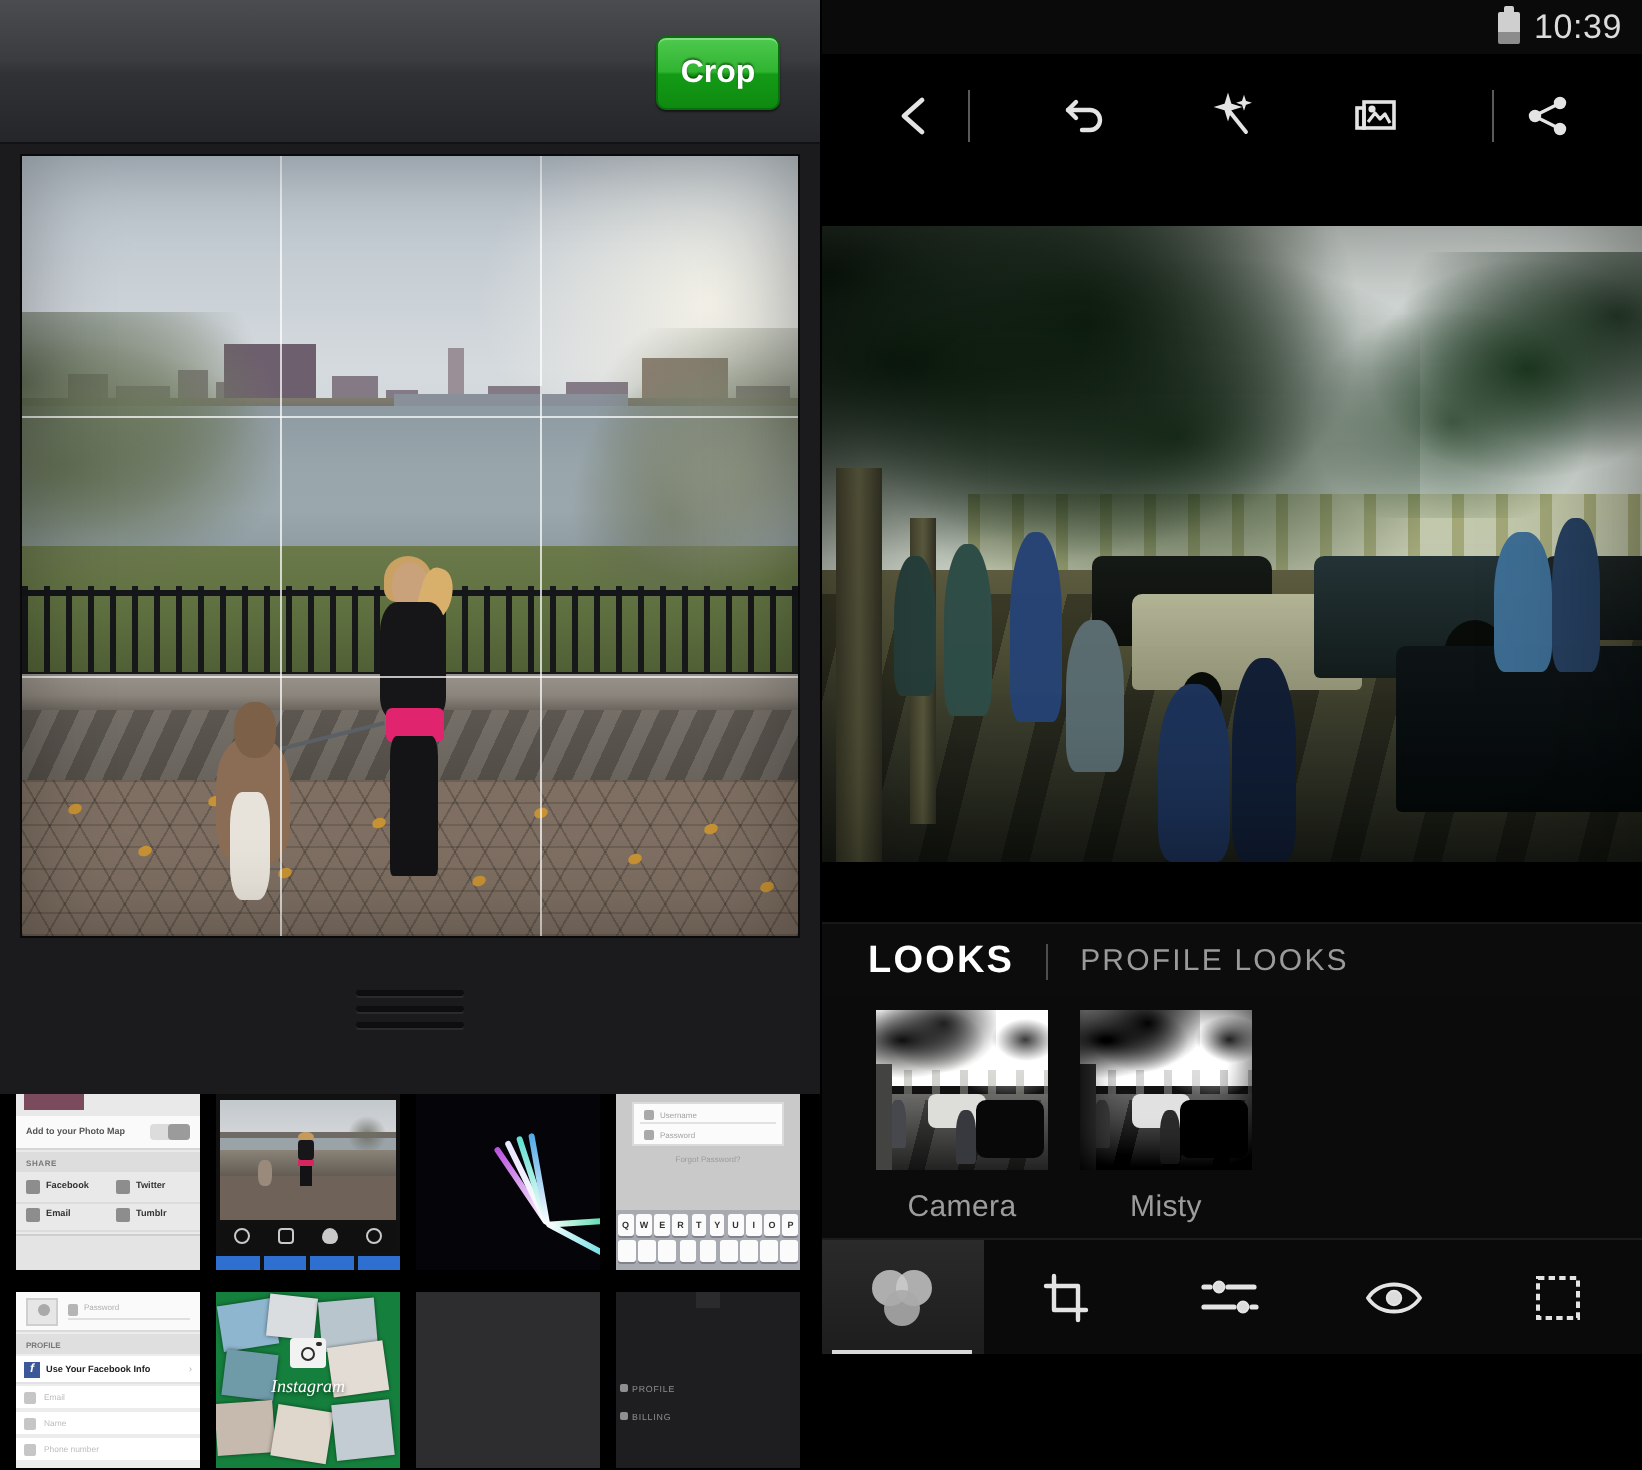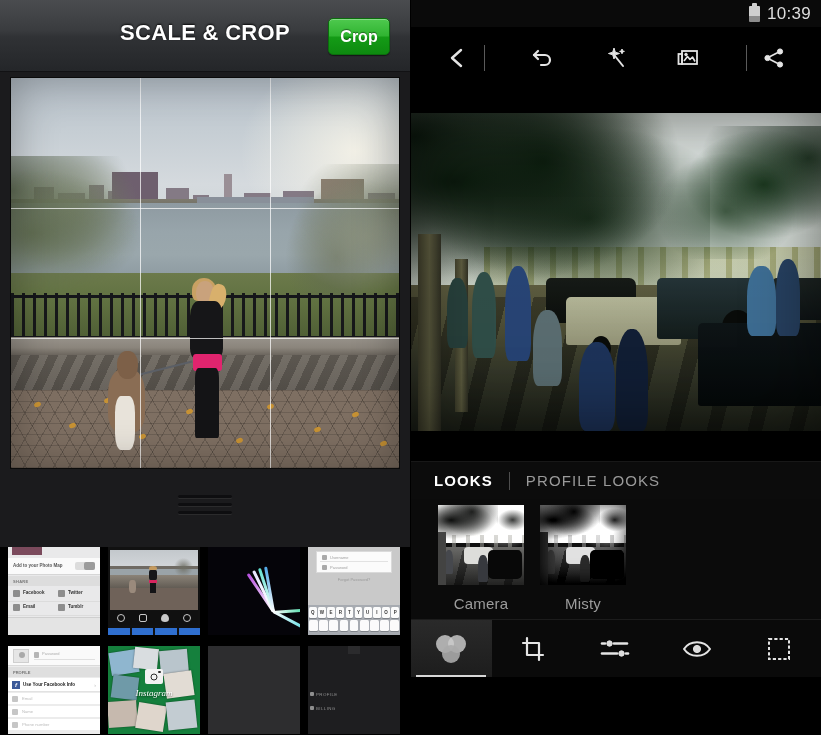--- a/index.html
+++ b/index.html
@@ -365,21 +365,21 @@
   .h-tint { position:absolute; inset:0;
             background: linear-gradient(to bottom, rgba(0,50,30,.12), rgba(0,40,25,.22));
             mix-blend-mode: multiply; }
   .h-vig { position:absolute; inset:0; box-shadow: inset 0 0 70px rgba(0,0,0,.55); }
 
   .looks-tabs {
     position:relative; height:38px; background:#0c0c0c;
     display:flex; align-items:center; padding-left:24px; gap:0;
     border-top:1px solid #181818;
   }
-  .lt-active { color:#ffffff; font-size:15px; font-weight:bold; letter-spacing:1.1px; }
+  .lt-active { color:#ffffff; font-size:19px; font-weight:bold; letter-spacing:1.1px; }
   .lt-sep { width:1px; height:18px; background:#4e4e4e; margin:0 16px; }
   .lt-inactive { color:#9a9a9a; font-size:15px; letter-spacing:1.1px; }
 
   .looks-strip {
     position:relative; height:120px; background:#0b0b0b;
     display:flex; align-items:flex-start; padding: 6px 0 0 20px; gap: 0;
   }
   .look { width:102px; display:flex; flex-direction:column; align-items:center; }
   .look-thumb {
     position:relative; width:86px; height:80px; overflow:hidden; background:#111;
@@ -432,21 +432,20 @@
   .bb-pad { height:46px; background:#000; }
 </style>
 </head>
 <body>
 
 <div class="screen">
 
   <div class="left-panel">
 
     <div class="ios-header">
-      <div class="ios-title">SCALE &amp; CROP</div>
       <div class="crop-btn">
         <span>Crop</span>
       </div>
     </div>
 
     <div class="crop-stage">
       <div class="photo-park">
         <div class="pp-sky"></div>
         <div class="pp-skyline">
           <div class="bldg" style="left:6%;  width:5%;  height:55%;"></div>

